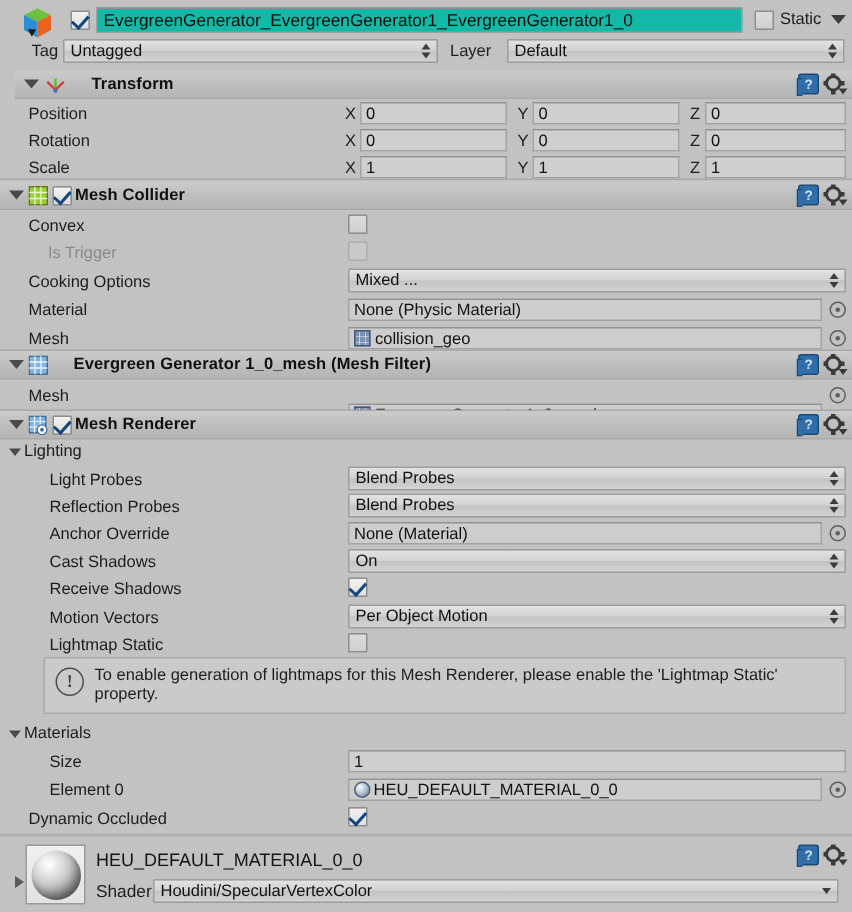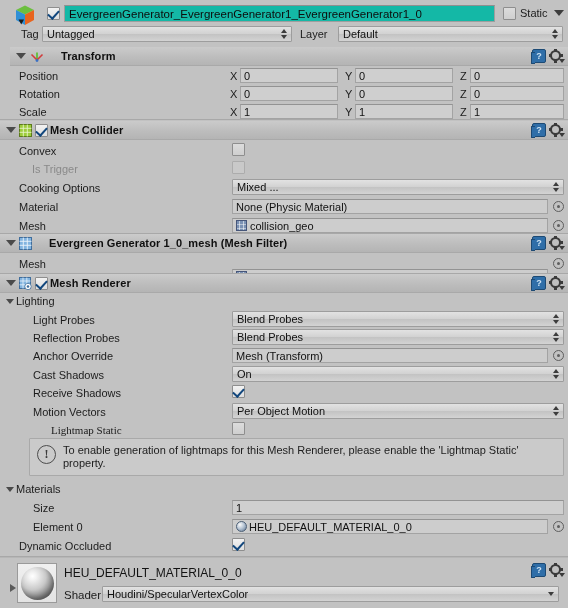--- a/index.html
+++ b/index.html
@@ -443,40 +443,40 @@
     </div>
 
     <span class="lbl" style="position:absolute;left:33px;top:58px;">Reflection Probes</span>
     <div class="popup" style="position:absolute;left:232px;top:55px;width:332px;">
       <span>Blend Probes</span>
       <span class="updown"></span>
     </div>
 
     <span class="lbl" style="position:absolute;left:33px;top:76px;">Anchor Override</span>
     <div class="field obj" style="position:absolute;left:232px;top:74px;width:316px;">
-      <span>Mesh (Transform)</span>
+      <span>None (Material)</span>
     </div>
     <div class="target" style="position:absolute;left:553px;top:76px;"></div>
 
     <span class="lbl" style="position:absolute;left:33px;top:95px;">Cast Shadows</span>
     <div class="popup" style="position:absolute;left:232px;top:92px;width:332px;">
       <span>On</span>
       <span class="updown"></span>
     </div>
 
     <span class="lbl" style="position:absolute;left:33px;top:113px;">Receive Shadows</span>
     <div class="cb on" style="position:absolute;left:232px;top:111px;"></div>
 
     <span class="lbl" style="position:absolute;left:33px;top:132px;">Motion Vectors</span>
     <div class="popup" style="position:absolute;left:232px;top:129px;width:332px;">
       <span>Per Object Motion</span>
       <span class="updown"></span>
     </div>
 
-    <span class="lbl" style="position:absolute;left:51px;top:150px;font-family:Liberation Serif, serif;">Lightmap Static</span>
+    <span class="lbl" style="position:absolute;left:33px;top:150px;">Lightmap Static</span>
     <div class="cb off" style="position:absolute;left:232px;top:148px;"></div>
 
     <div class="infobox" style="position:absolute;left:29px;top:164px;width:535px;height:38px;">
       <div class="info-ico"></div>
       <div class="info-text">To enable generation of lightmaps for this Mesh Renderer, please enable the 'Lightmap Static' property.</div>
     </div>
 
     <div style="position:absolute;left:5px;top:209px;display:flex;align-items:center;">
       <div class="tri small" style="margin-left:1px;"></div>
       <span class="lbl">Materials</span>

